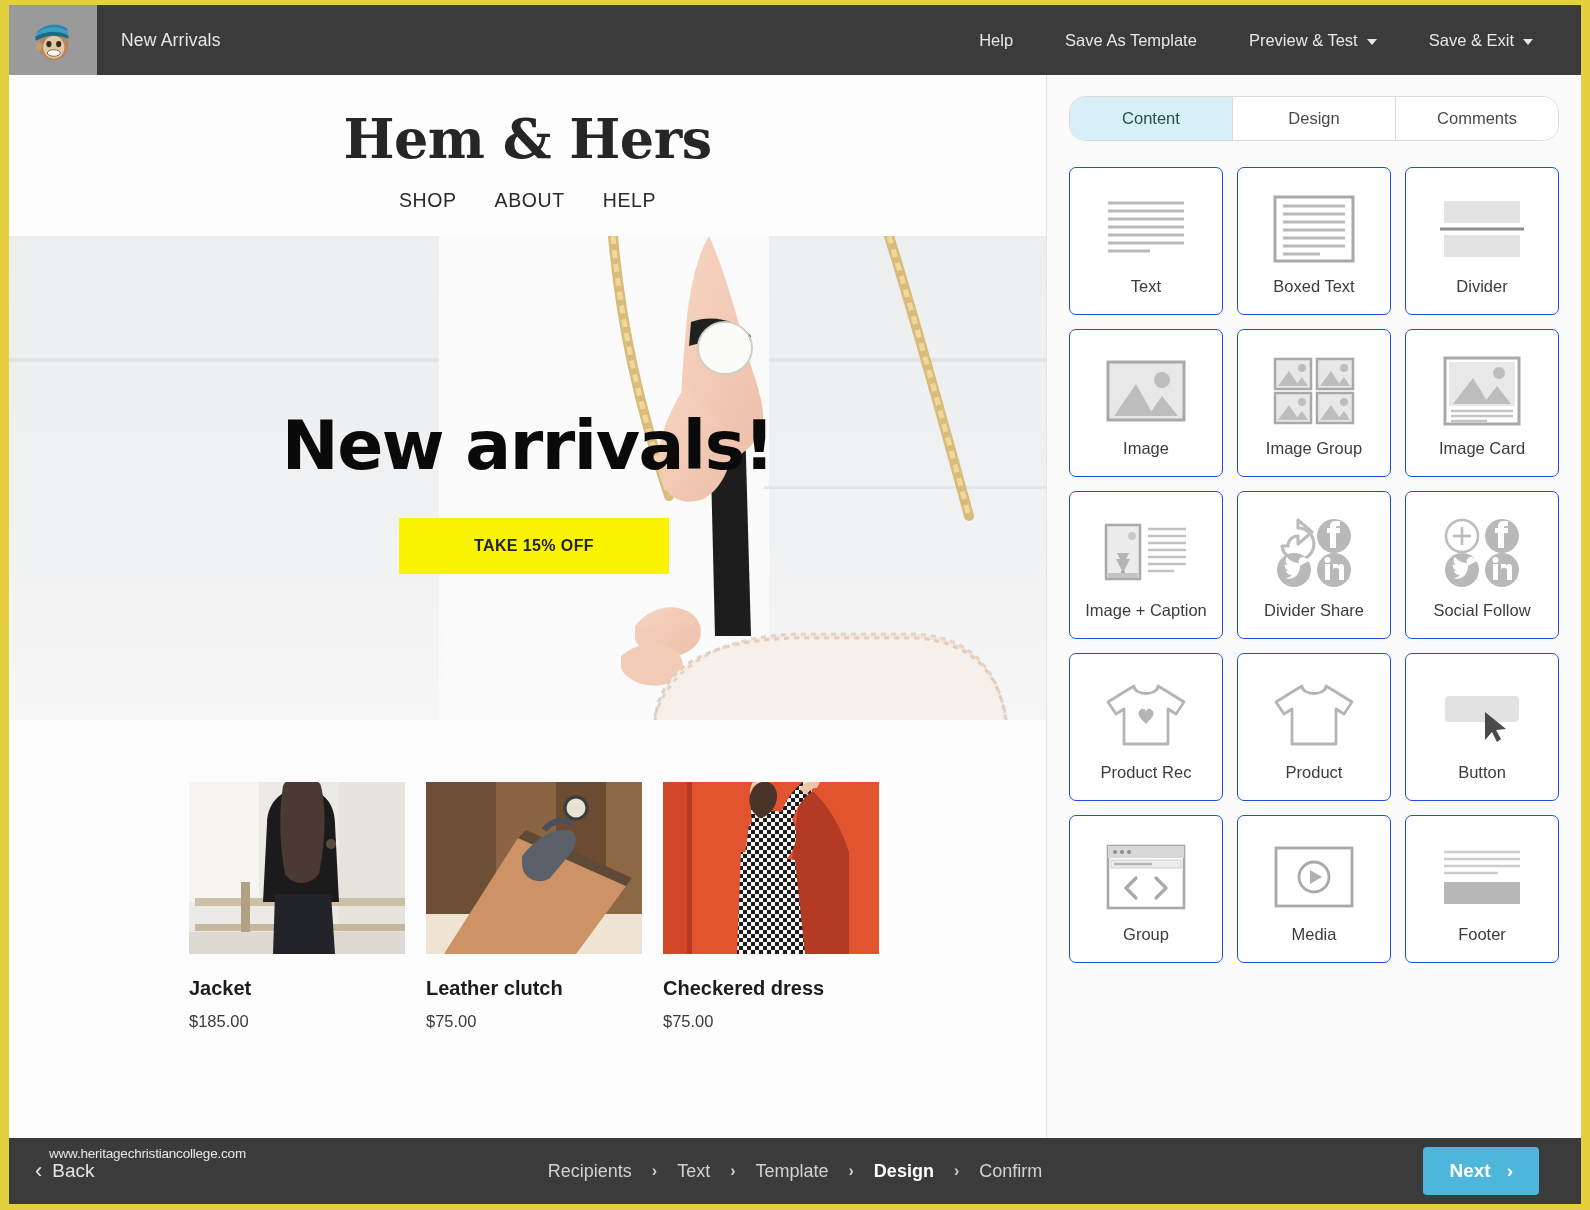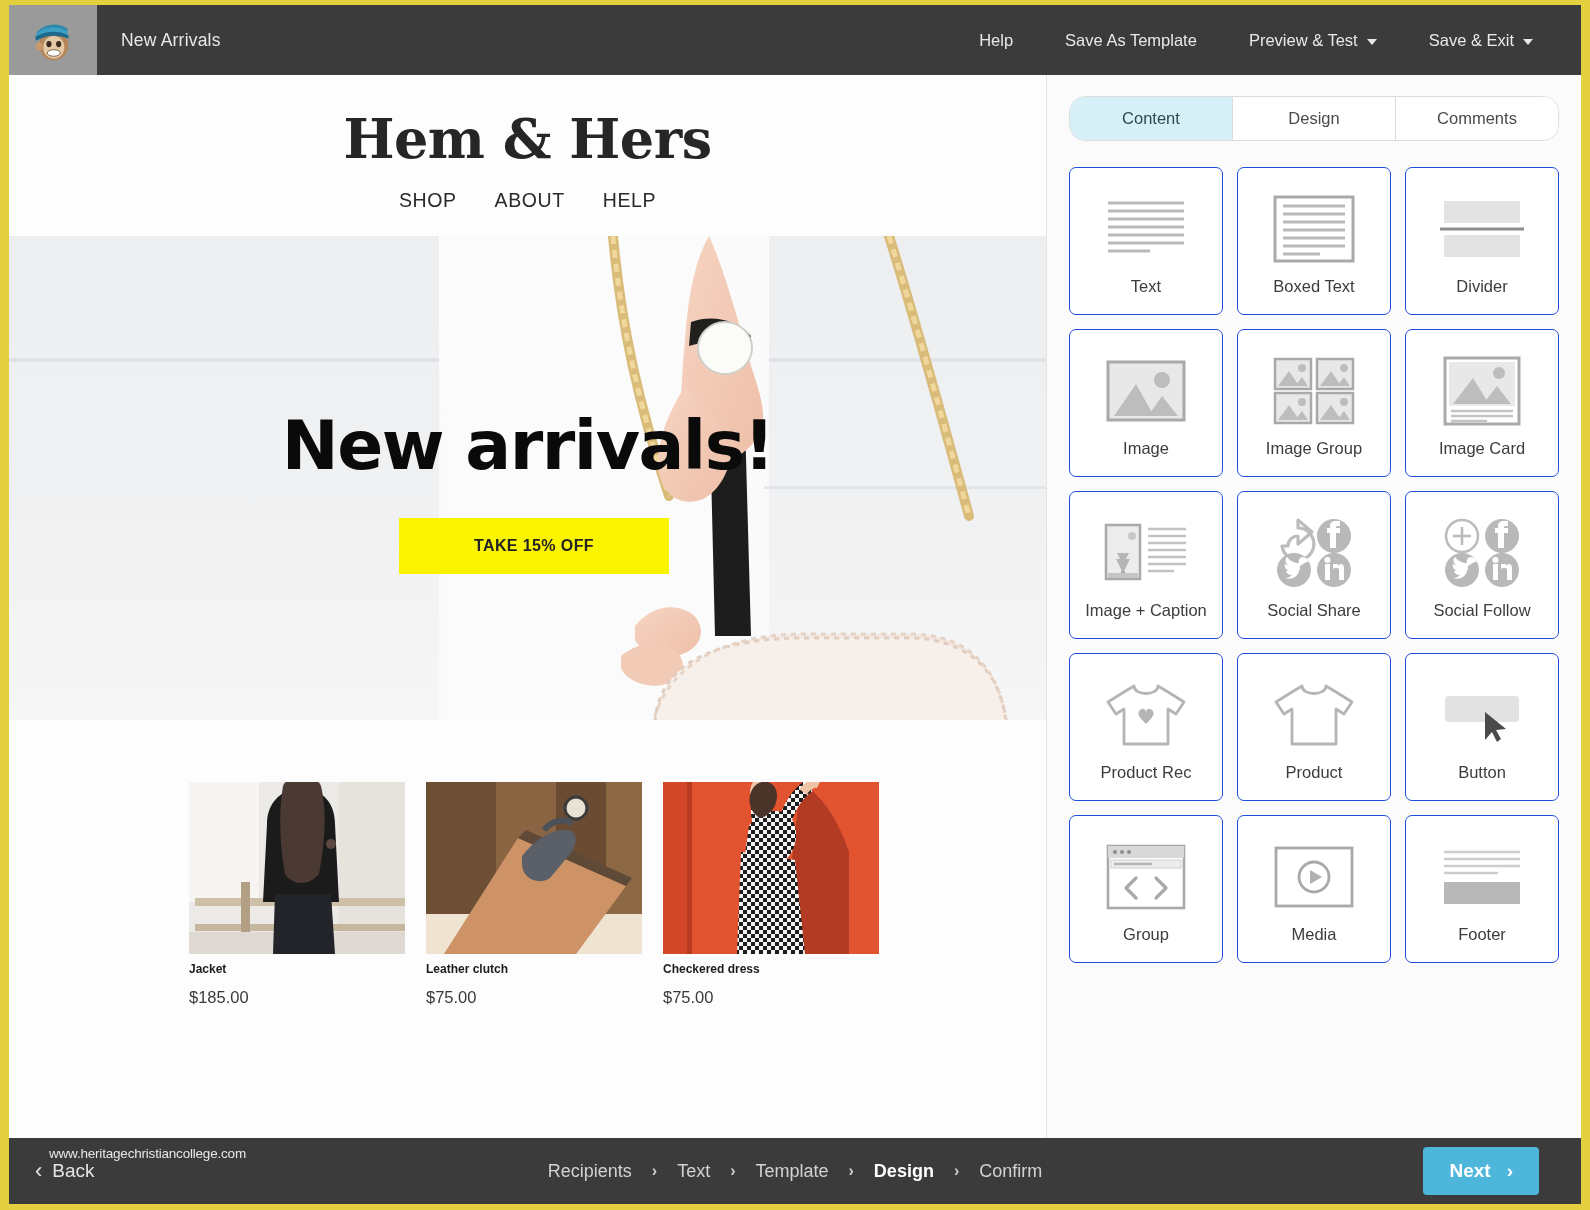--- a/index.html
+++ b/index.html
@@ -93,21 +93,21 @@
   .products {
     display: flex; gap: 21px; padding: 62px 0 0 180px;
     background:#fdfdfd;
   }
   .product { width: 216px; }
   .product .thumb {
     width: 216px; height: 172px; overflow:hidden; position:relative; background:#ddd;
   }
   .product .thumb svg { width:100%; height:100%; display:block; }
   .product .pname {
-    margin-top: 8px; font-size: 12px; font-weight: 700; color:#1c1c1c;
+    margin-top: 23px; font-size: 20px; font-weight: 700; color:#1c1c1c;
   }
   .product .pprice {
     margin-top: 12px; font-size: 16.5px; color:#3a3a3a;
   }
 
   
   .panel {
     position:absolute; top:70px; right:0; width: 535px; bottom: 66px;
     background:#fbfbfb; border-left:1px solid #e3e3e3;
     overflow:hidden;
@@ -490,21 +490,21 @@
             <circle cx="62" cy="20" r="17" fill="#b9b9b9"></circle>
             <path d="M64 12 L68 12 L68 17 L64 17 L64 32 L58 32 L58 17 L55 17 L55 12 L58 12 L58 10 C58 6 61 5 64 5 L68 5 L68 10 L65 10 C64 10 64 11 64 12 Z" fill="#fff"></path>
             <circle cx="22" cy="54" r="17" fill="#b9b9b9"></circle>
             <path d="M31 48 C30 49 29 49 28 50 C28 59 21 65 13 62 C16 62 18 61 20 59 C17 59 15 58 14 55 C15 55 16 55 17 55 C14 54 12 51 13 48 C14 49 15 49 16 49 C13 47 13 43 15 41 C18 45 23 47 27 47 C26 44 28 41 31 41 C32 41 34 42 35 43 C36 43 37 42 38 41 C38 43 37 44 36 45 C37 45 38 44 39 44 C38 45 33 47 31 48 Z" fill="#fff"></path>
             <circle cx="62" cy="54" r="17" fill="#b9b9b9"></circle>
             <rect x="53" y="48" width="5" height="16" fill="#fff"></rect>
             <circle cx="55.5" cy="44" r="3" fill="#fff"></circle>
             <path d="M61 48 L66 48 L66 50 C68 47 72 47 72 52 L72 64 L67 64 L67 54 C67 51 61 51 61 54 L61 64 L61 48 Z" fill="#fff"></path>
           </svg>
         </div>
-        <div class="blabel">Social Share</div>
+        <div class="blabel">Divider Share</div>
       </div>
 
       <div class="block">
         <div class="bico">
           <svg width="84" height="74" viewBox="0 0 84 74">
             <circle cx="22" cy="20" r="16" fill="none" stroke="#bcbcbc" stroke-width="2.6"></circle>
             <line x1="22" y1="11" x2="22" y2="29" stroke="#bcbcbc" stroke-width="2.6"></line>
             <line x1="13" y1="20" x2="31" y2="20" stroke="#bcbcbc" stroke-width="2.6"></line>
             <circle cx="62" cy="20" r="17" fill="#b9b9b9"></circle>
             <path d="M64 12 L68 12 L68 17 L64 17 L64 32 L58 32 L58 17 L55 17 L55 12 L58 12 L58 10 C58 6 61 5 64 5 L68 5 L68 10 L65 10 C64 10 64 11 64 12 Z" fill="#fff"></path>

